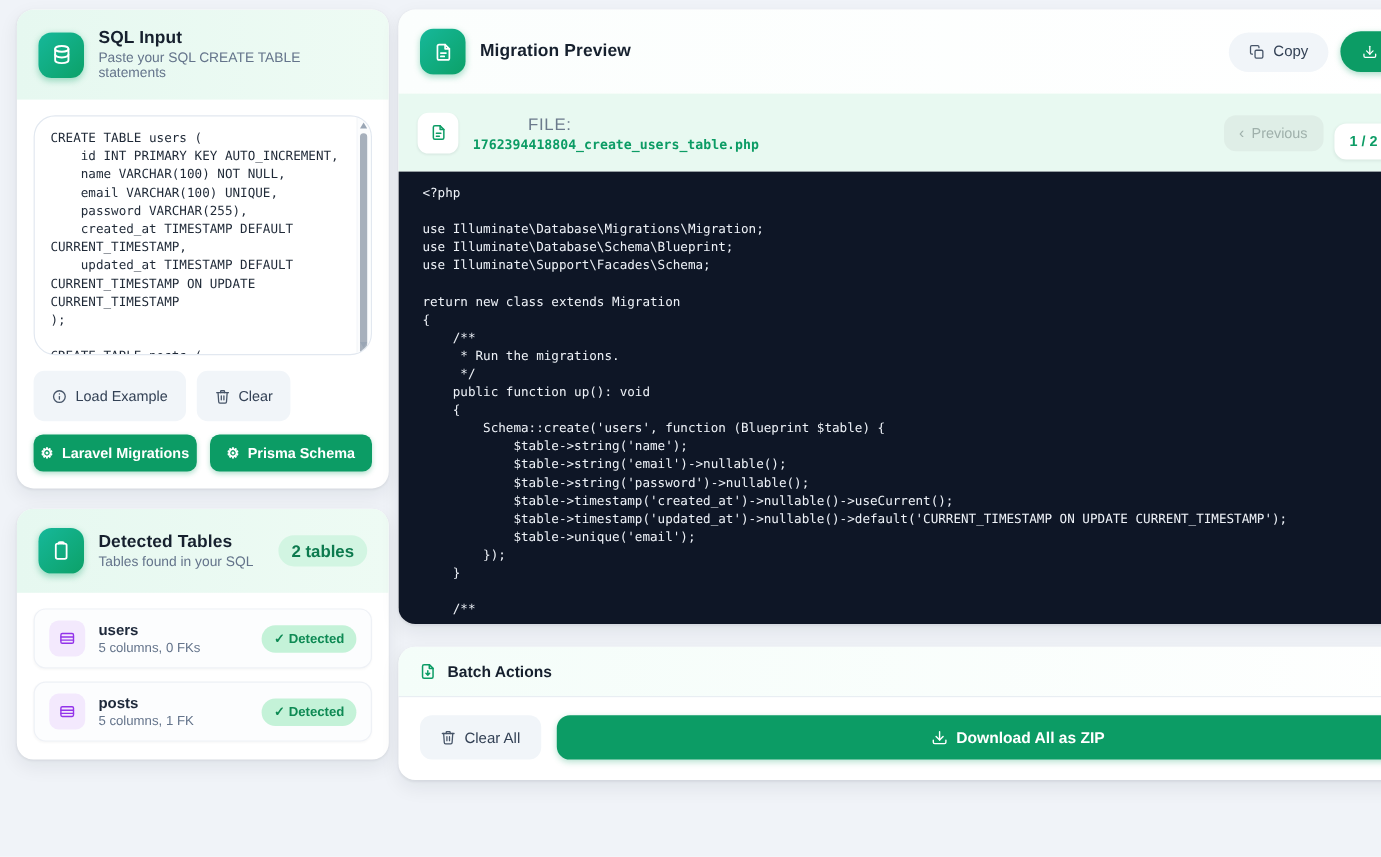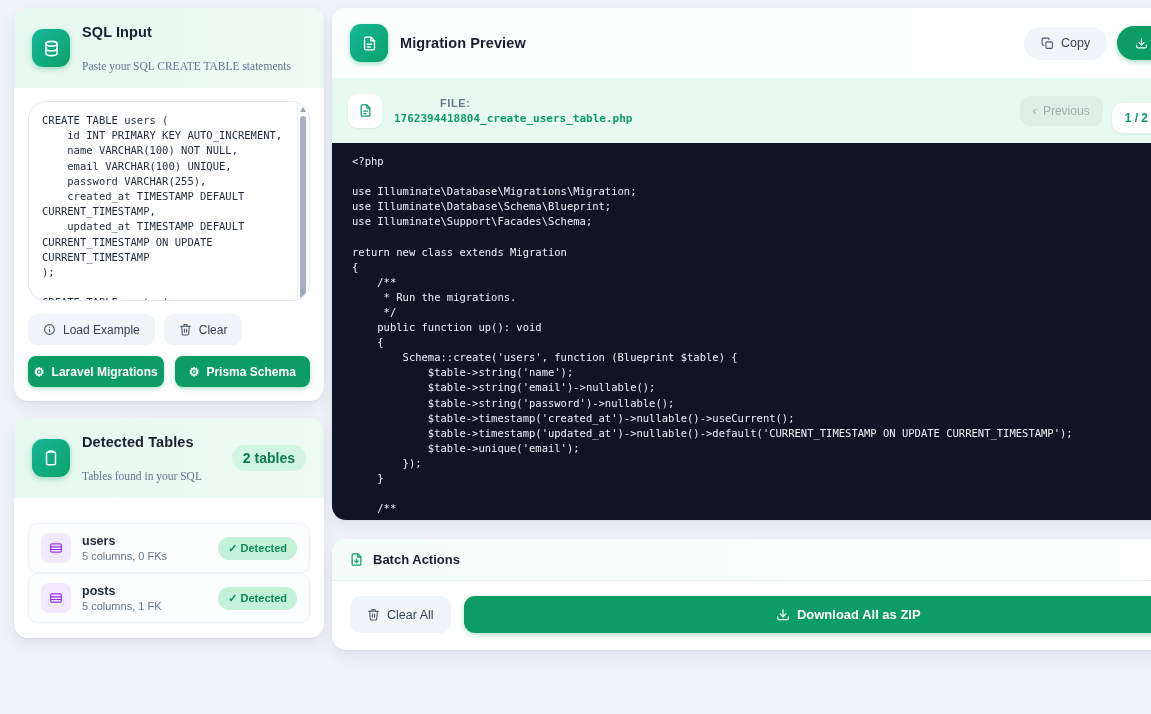--- a/index.html
+++ b/index.html
@@ -30,21 +30,21 @@
   .card-head.mint { background: linear-gradient(90deg, #e6f8f0, #eefbf4); }
   .card-head.white { background: linear-gradient(90deg, #fbfefd, #ffffff); }
   .icon-sq {
     width: 38px; height: 38px; border-radius: 11px;
     display: flex; align-items: center; justify-content: center;
     flex: 0 0 auto;
     background: linear-gradient(135deg, #16b89a, #0ca168);
     box-shadow: 0 2px 5px rgba(12,161,104,.35);
   }
   .card-title { font-size: 14.5px; font-weight: bold; color: #16202e; letter-spacing: .1px; }
-  .card-sub { font-size: 11.5px; color: #64748b; margin-top: 20px; font-family: Liberation Serif, serif; }
+  .card-sub { font-size: 11.5px; color: #64748b; margin-top: 3px; }
   .head-text { flex: 1; min-width: 0; }
 
   
   .sql-card-body { padding: 13px 14px 14px; }
   .sql-box {
     position: relative;
     height: 200px;
     border: 1px solid #e2e8f0;
     border-radius: 18px;
     background: #fff;
@@ -78,40 +78,40 @@
   .sql-thumb { top: 13px; height: 246px; }
 
   .btn-row { display: flex; gap: 9px; margin-top: 13px; }
   .btn {
     display: inline-flex; align-items: center; justify-content: center; gap: 7px;
     border: none; cursor: pointer; font-family: "Liberation Sans", sans-serif;
   }
   .btn-light {
     background: #f1f5f9; color: #334155;
     font-size: 12px; font-weight: 500;
-    padding: 0 15px; height: 31px; border-radius: 9px;
+    padding: 0 15px; height: 42px; border-radius: 9px;
   }
   .btn-green {
     background: #0c9c65; color: #fff;
     font-size: 12px; font-weight: bold;
     height: 31px; border-radius: 8px;
     flex: 1;
     box-shadow: 0 2px 4px rgba(12,156,101,.3);
   }
   .green-row { margin-top: 11px; gap: 11px; }
   .gear-glyph { font-size: 12px; line-height: 1; }
 
   
   .count-badge {
     background: #d2f5e2; color: #0c7a4e;
     font-size: 14px; font-weight: 600;
     padding: 5px 11px; border-radius: 999px;
     flex: 0 0 auto;
   }
-  .tables-list { padding: 25px 14px 15px; display: flex; flex-direction: column; }
+  .tables-list { padding: 13px 14px 15px; display: flex; flex-direction: column; gap: 11px; }
   .table-row {
     display: flex; align-items: center; gap: 11px;
     border: 1px solid #eef1f6; background: #fcfdfe;
     border-radius: 10px; padding: 9px 12px;
     box-shadow: 0 1px 2px rgba(15,23,42,.03);
   }
   .table-ico {
     width: 30px; height: 30px; border-radius: 8px;
     background: #f3e9fd;
     display: flex; align-items: center; justify-content: center;
@@ -147,21 +147,21 @@
     padding: 10px 16px;
     display: flex; align-items: center; gap: 12px;
   }
   .file-ico-box {
     width: 34px; height: 34px; border-radius: 9px; background: #fff;
     display: flex; align-items: center; justify-content: center;
     box-shadow: 0 1px 2px rgba(15,23,42,.07);
     flex: 0 0 auto;
   }
   .file-text { flex: 1; min-width: 0; }
-  .file-label { font-size: 11px; font-weight: bold; letter-spacing: .6px; color: #6b7a8c; padding-left: 46px; }
+  .file-label { font-size: 14px; font-weight: normal; letter-spacing: .6px; color: #6b7a8c; padding-left: 46px; }
   .file-name {
     font-family: "DejaVu Sans Mono", monospace;
     font-size: 11px; font-weight: bold; color: #0c9c65; margin-top: 3px;
   }
   .pager { display: flex; align-items: center; gap: 9px; flex: 0 0 auto; }
   .pill {
     display: inline-flex; align-items: center; gap: 6px;
     height: 30px; padding: 0 13px; border-radius: 10px;
     font-size: 12px; border: none; cursor: pointer;
     font-family: "Liberation Sans", sans-serif;

